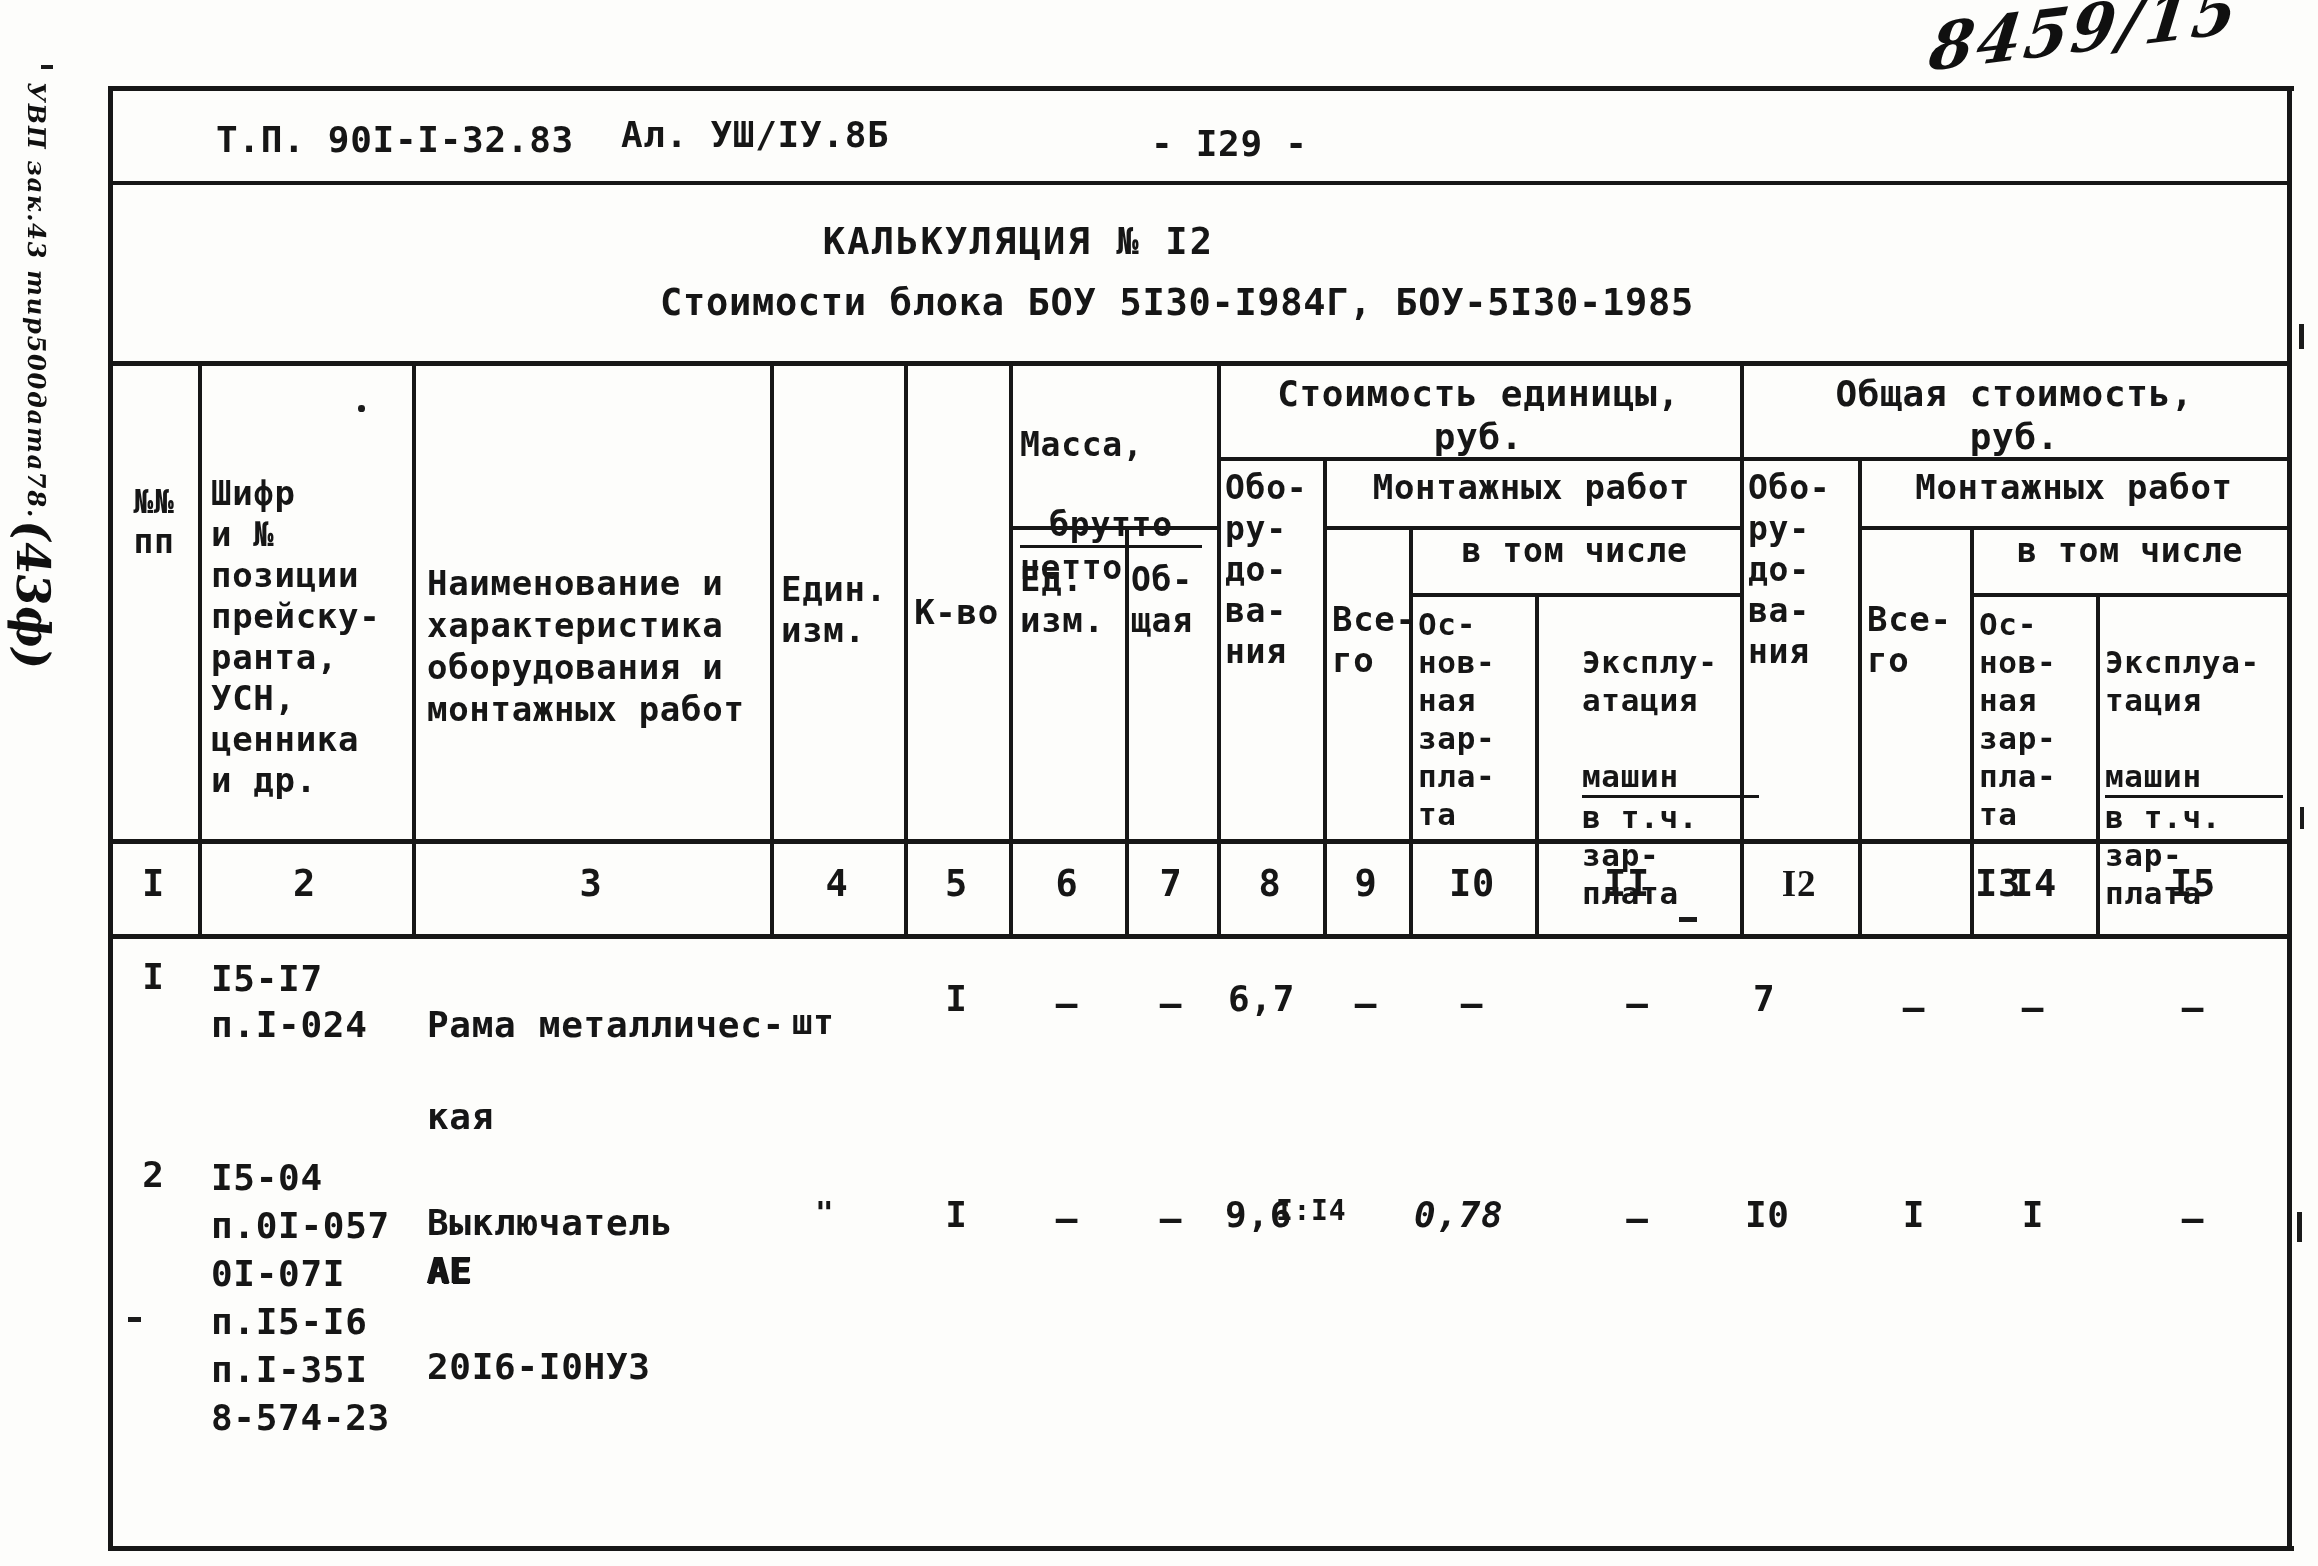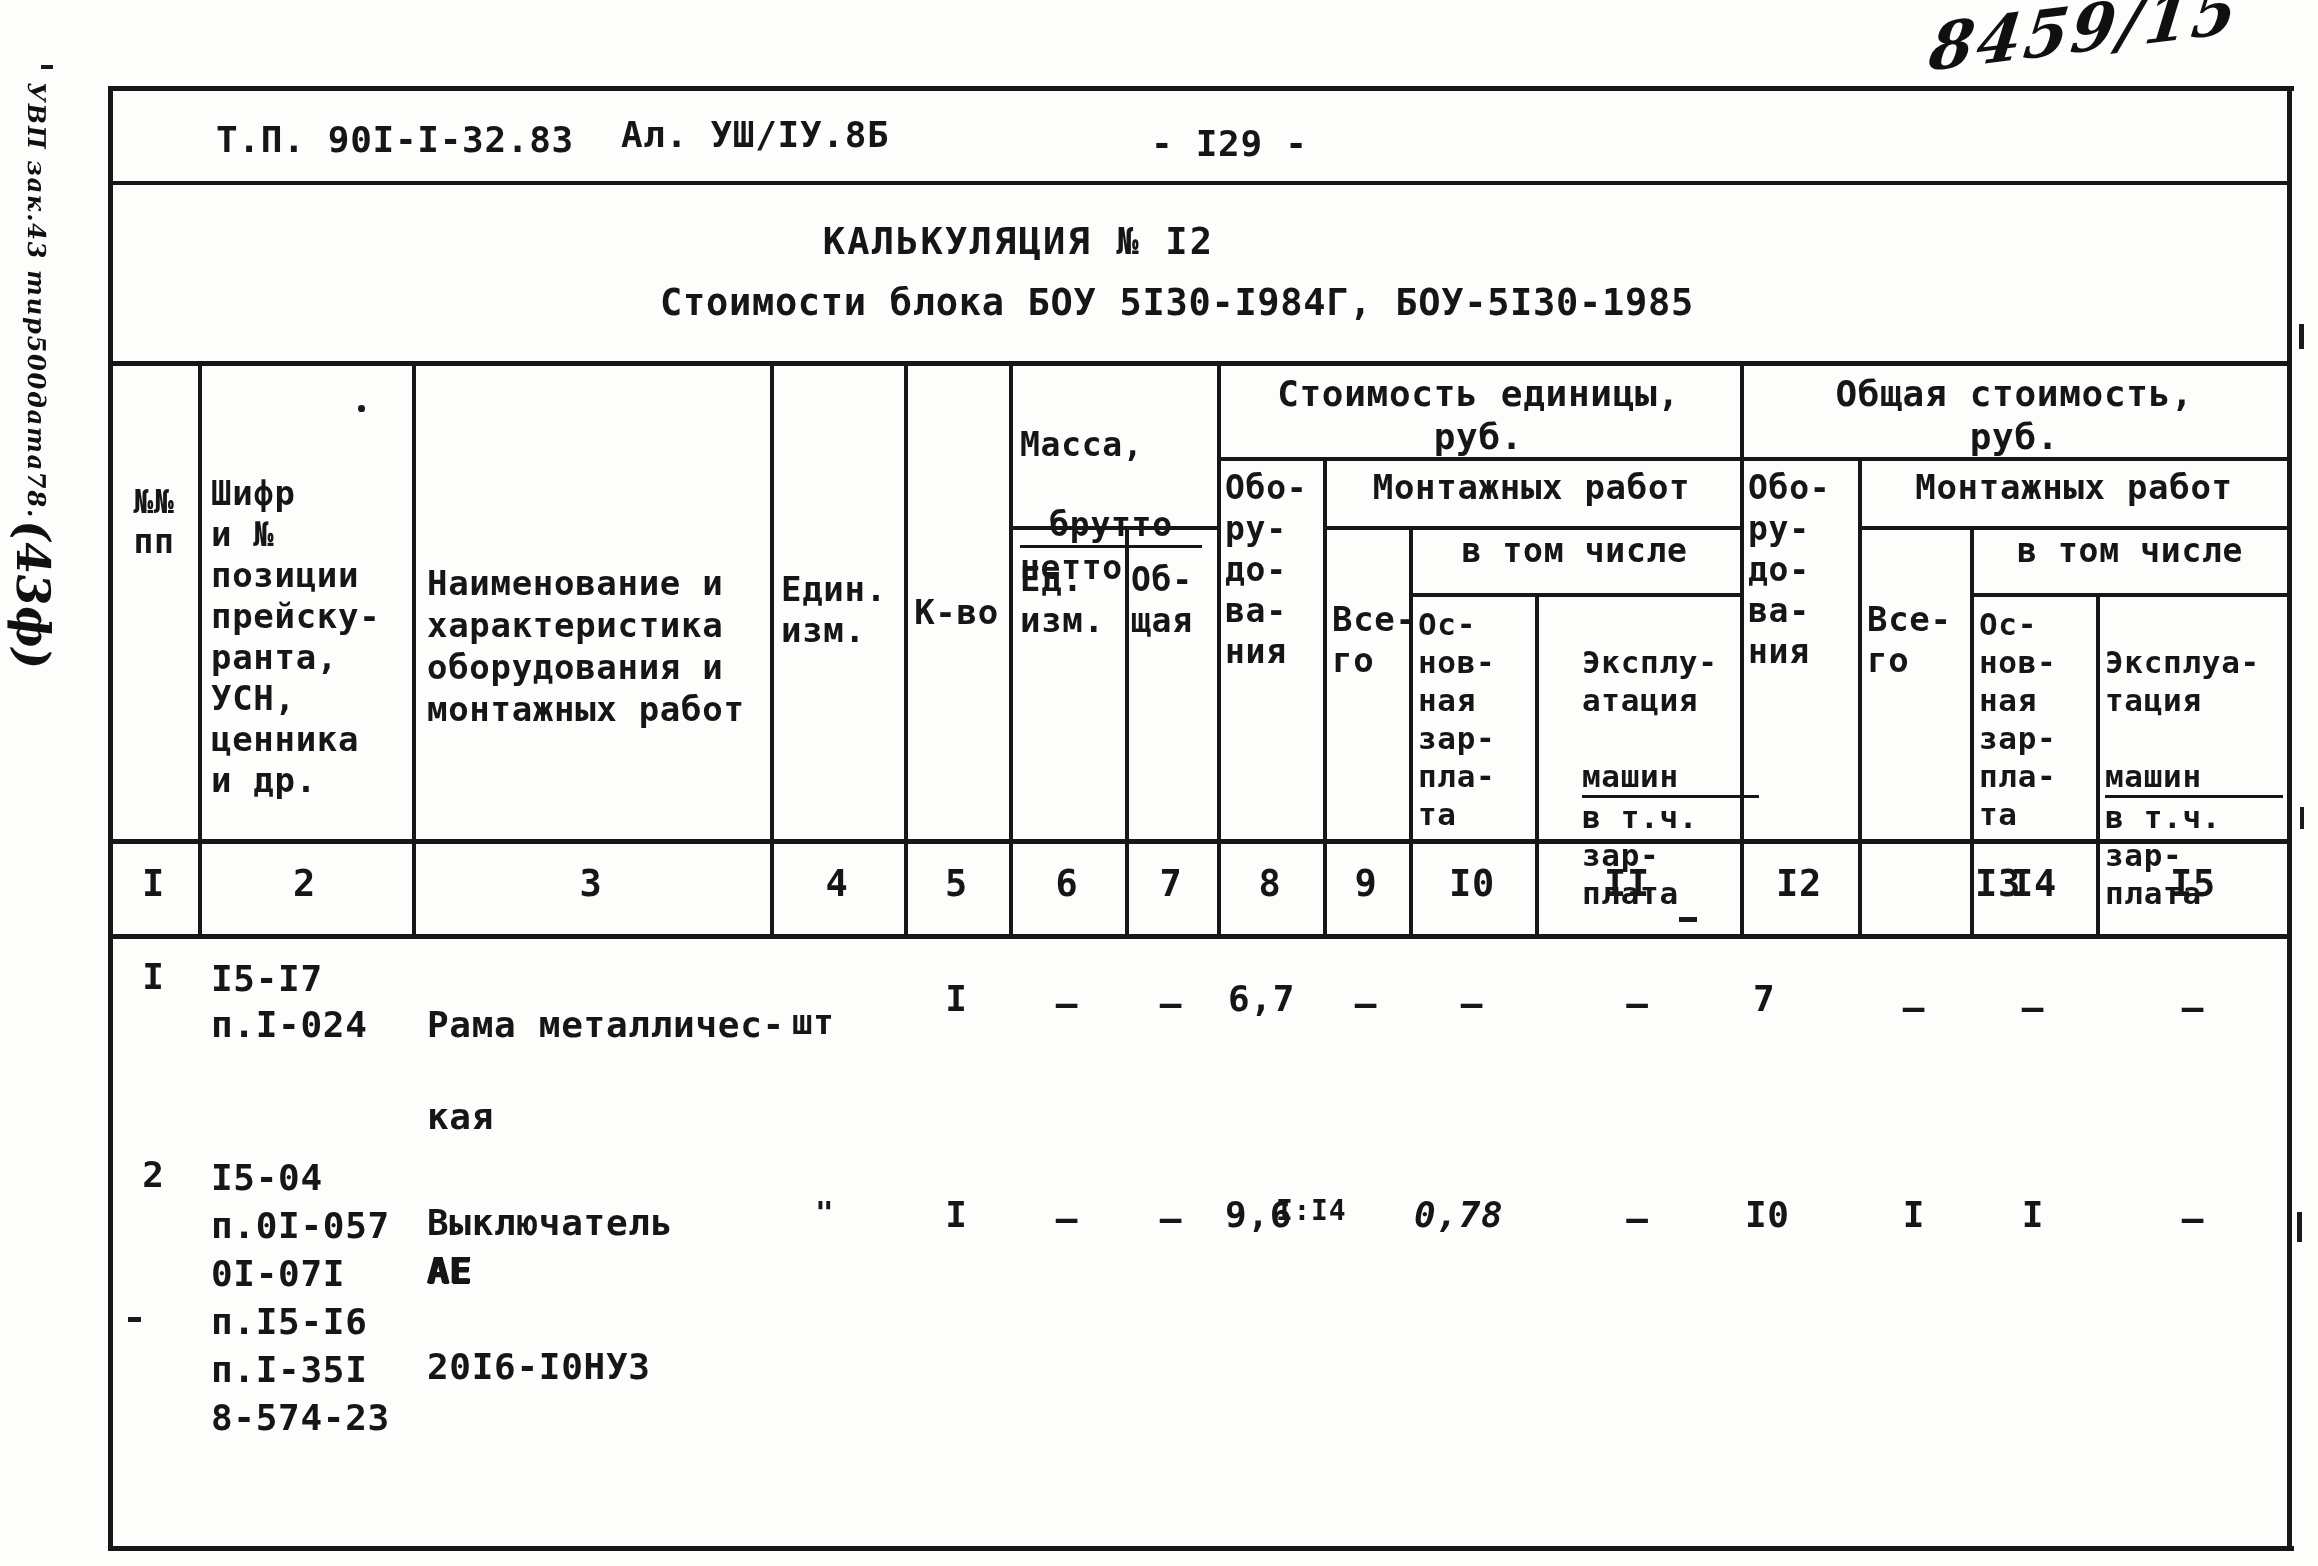--- a/index.html
+++ b/index.html
@@ -146,21 +146,21 @@
   <div class="tw c" style="left:198px;top:862px;width:213px;font-size:37px;">2</div>
   <div class="tw c" style="left:412px;top:862px;width:358px;font-size:37px;">3</div>
   <div class="tw c" style="left:770px;top:862px;width:134px;font-size:37px;">4</div>
   <div class="tw c" style="left:904px;top:862px;width:105px;font-size:37px;">5</div>
   <div class="tw c" style="left:1009px;top:862px;width:116px;font-size:37px;">6</div>
   <div class="tw c" style="left:1125px;top:862px;width:92px;font-size:37px;">7</div>
   <div class="tw c" style="left:1217px;top:862px;width:106px;font-size:37px;">8</div>
   <div class="tw c" style="left:1323px;top:862px;width:86px;font-size:37px;">9</div>
   <div class="tw c" style="left:1409px;top:862px;width:126px;font-size:37px;">I0</div>
   <div class="tw c" style="left:1535px;top:862px;width:184px;font-size:37px;">II</div>
-  <div class="tw c" style="left:1740px;top:862px;width:118px;font-size:37px;">I2</div>
+  <div class="tw c" style="left:1740px;top:862px;width:118px;font-size:37px;font-family:Liberation Serif, serif;">I2</div>
   <div class="tw c" style="left:1950px;top:862px;width:96px;font-size:37px;">I3</div>
   <div class="tw c" style="left:1970px;top:862px;width:128px;font-size:37px;">I4</div>
   <div class="tw c" style="left:2096px;top:862px;width:194px;font-size:37px;">I5</div>
 
   <div class="tw c" style="left:108px;top:956px;width:91px;font-size:36px;">I</div>
   <div class="tw" style="left:211px;top:956px;font-size:36px;line-height:46px;">I5-I7
 п.I-024</div>
   <div class="tw" style="left:427px;top:956px;font-size:36px;line-height:46px;">
     <span>Рама металличес-</span><br>
     <span>кая</span>

